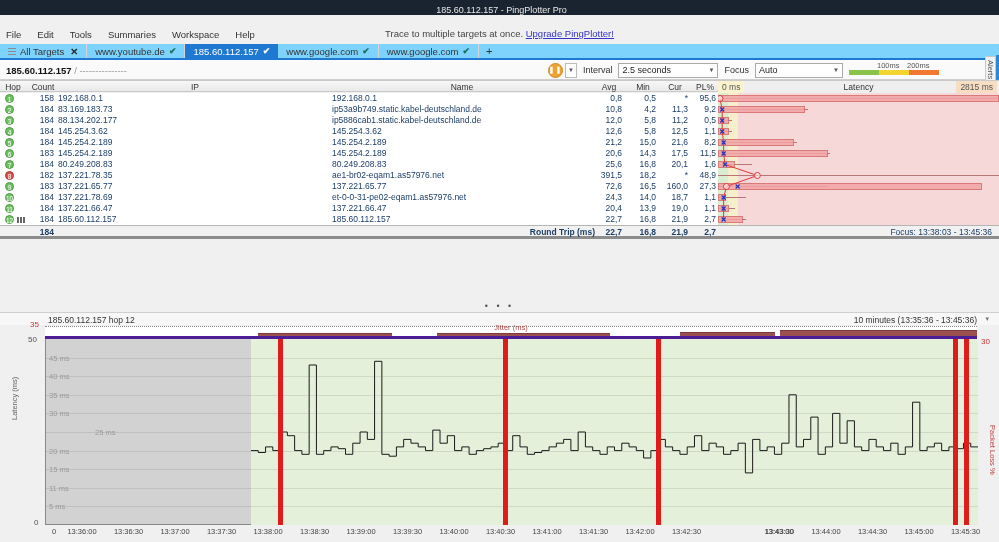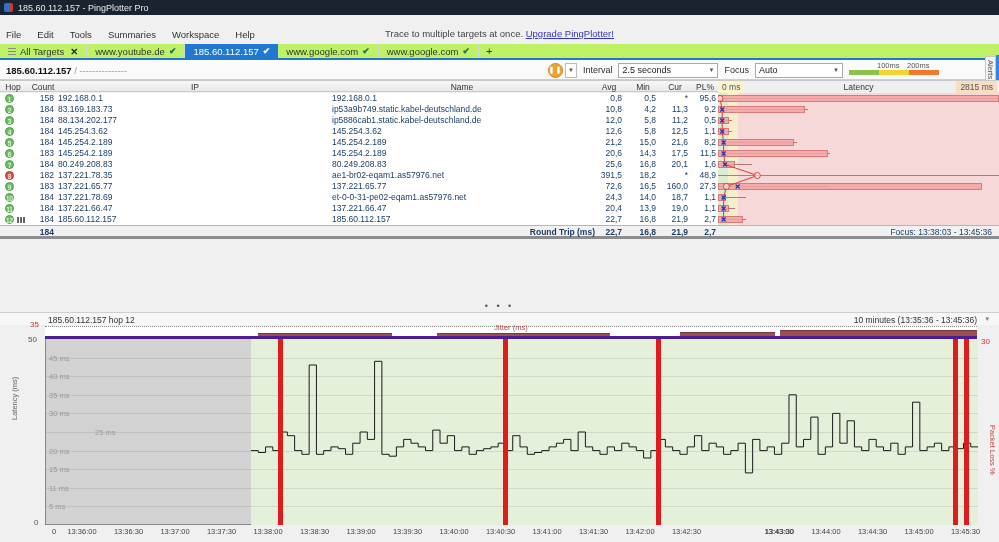--- a/index.html
+++ b/index.html
@@ -5,31 +5,31 @@
   * { margin:0; padding:0; box-sizing:border-box; }
   html,body { background:#e8e8e8; }
   .window {
     position:relative; width:999px; height:542px; overflow:hidden;
     font-family:"Liberation Sans", sans-serif; background:#f0f0f0;
     font-size:9px; color:#222;
   }
   
   .titlebar { position:absolute; left:0; top:0; width:999px; height:15px;
     background:#1a2430; color:#e8e8e8; display:flex; align-items:center; gap:5px;
-    padding-left:4px; font-size:9px; }
+    padding-left:4px; font-size:9px;flex-direction:column; }
   .app-icon { width:9px; height:9px; display:inline-block;
     background:linear-gradient(90deg,#2f6fd0 0 55%, #d03b2f 55% 100%); border-radius:2px; }
   
   .menubar { position:absolute; left:0; top:15px; width:999px; height:29px; background:#f0f0f0; }
   .menu-items { position:absolute; left:6px; bottom:4px; display:flex; gap:16px; font-size:9.5px; color:#333; }
   .menu-items span { cursor:default; }
   .promo { position:absolute; left:0; right:0; bottom:5px; text-align:center; font-size:9.5px; color:#444; }
   .promo a { color:#3434cc; text-decoration:underline; }
   
-  .tabbar { position:absolute; left:0; top:44px; width:999px; height:14px; display:flex; align-items:stretch; background:#bef264; }
+  .tabbar { position:absolute; left:0; top:44px; width:999px; height:14px; display:flex; align-items:stretch; background:#7dd3fc; }
   .tabline { position:absolute; left:0; top:58px; width:999px; height:2px; background:#1f78d1; }
   .tab { display:flex; align-items:center; gap:4px; padding:0 8px; font-size:9.5px; color:#333;
     border-right:1px solid #d5d5d5; white-space:nowrap; }
   .tab .check { color:#1d6e5e; font-weight:bold; font-size:9px; }
   .tab.active { background:#1f78d1; color:#fff; border-right:none; }
   .tab.active .check { color:#fff; }
   .tab .close { color:#222; font-weight:bold; margin-left:2px; }
   .tab .alltargets-icon { display:inline-block; width:8px; height:7px;
     background:linear-gradient(#8a8a8a 0 1px, transparent 1px 3px, #8a8a8a 3px 4px, transparent 4px 6px, #8a8a8a 6px 7px); }
   .tab-add { display:flex; align-items:center; padding:0 7px; font-size:11px; color:#333; }

